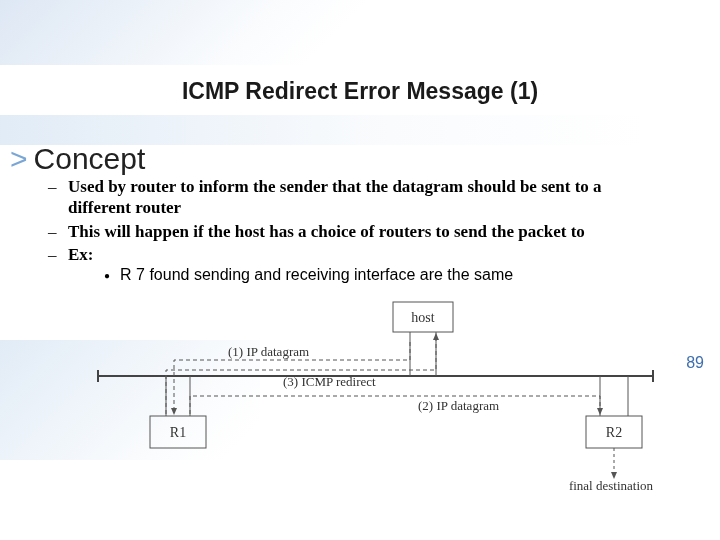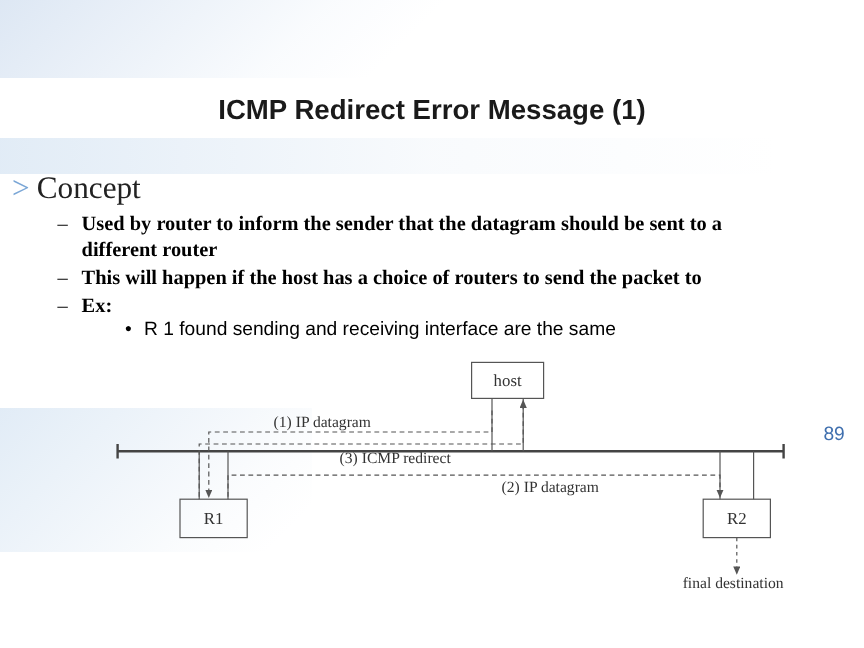--- a/index.html
+++ b/index.html
@@ -47,23 +47,23 @@
     width: 720px;
     text-align: center;
     font-weight: bold;
     font-size: 23px;
     color: #1a1a1a;
   }
   .bullet-concept {
     position: absolute;
     top: 142px;
     left: 10px;
-    font-size: 26px;
+    font-size: 30px;
     color: #222;
-    font-family: Liberation Serif, serif;
+    font-family: Liberation Sans, sans-serif;
   }
   .bullet-concept .chev {
     color: #7aa6d6;
     font-weight: normal;
     margin-right: 6px;
   }
   .sub-list {
     position: absolute;
     top: 176px;
     left: 48px;
@@ -140,21 +140,21 @@
       <span class="dash">–</span>
       <span class="dash-text">This will happen if the host has a choice of routers to send the packet to</span>
     </div>
     <div class="dash-row">
       <span class="dash">–</span>
       <span class="dash-text">Ex:</span>
     </div>
   </div>
 
   <div class="bullet2">
-    <span class="dot">●</span><span>R 1 found sending and receiving interface are the same</span>
+    <span class="dot">●</span><span>R 7 found sending and receiving interface are the same</span>
   </div>
 
   <svg class="diagram" viewBox="0 0 575 195">
     <defs>
       <marker id="arr" markerWidth="8" markerHeight="8" refX="6" refY="3" orient="auto">
         <path d="M0,0 L7,3 L0,6 Z" fill="#555"></path>
       </marker>
     </defs>
 
     <rect x="305" y="4" width="60" height="30" fill="none" stroke="#555" stroke-width="1"></rect>

